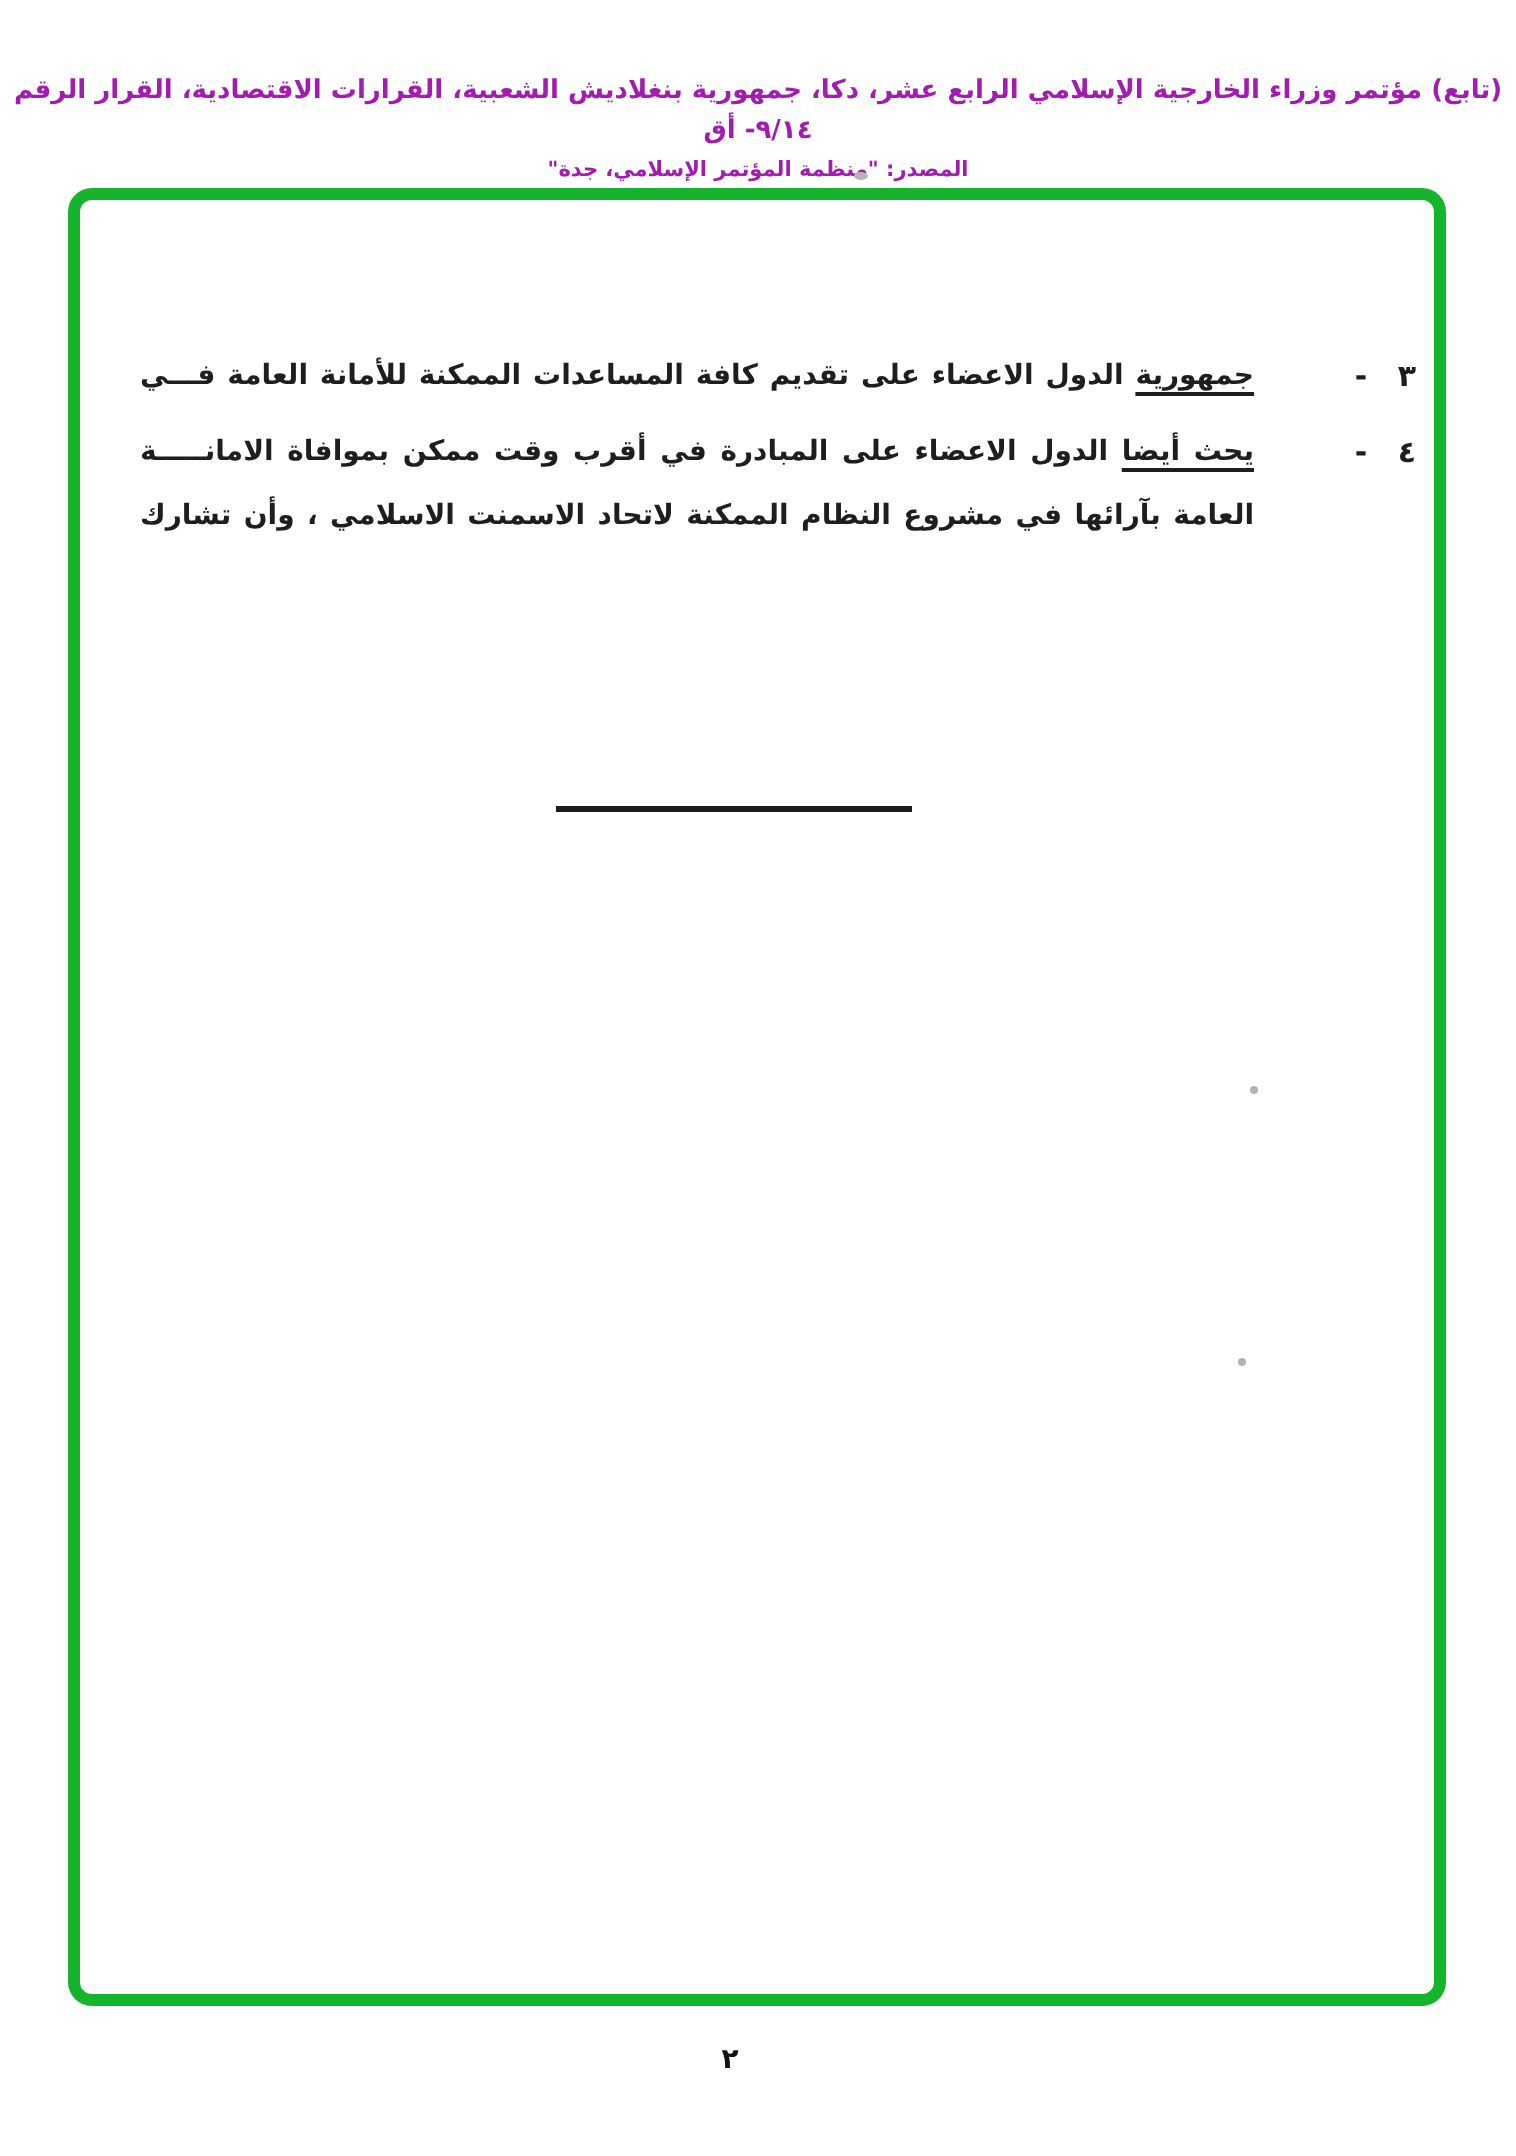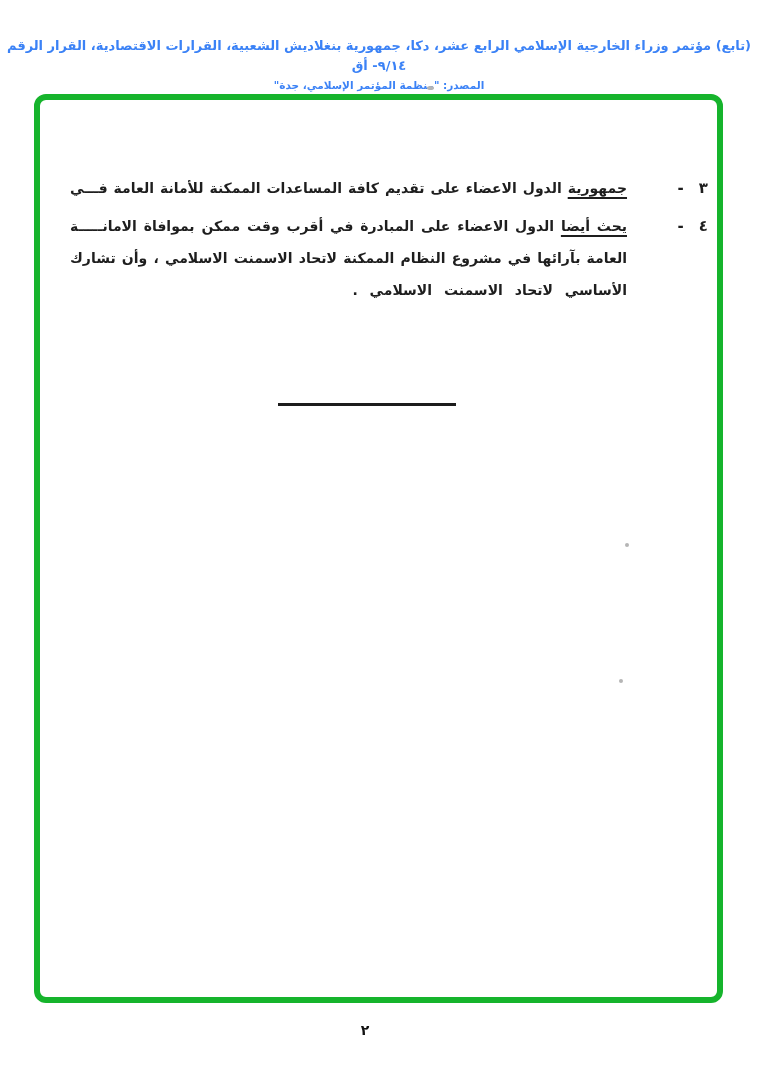--- a/index.html
+++ b/index.html
@@ -2,21 +2,21 @@
 <html lang="ar" style="--frame-green: #16b42c; --text-color: #1e1e1e;"><head>
 <meta charset="utf-8">
 <style>
   html, body { margin:0; padding:0; background:#ffffff; }
   .page {
     position:relative; width:758px; height:1078px; background:#ffffff;
     font-family:"DejaVu Sans", sans-serif; overflow:hidden;
   }
 
   
-  .doc-header { position:absolute; top:36px; left:6px; right:6px; text-align:center; color:#3b82f6; font-weight:bold; direction:rtl; }
+  .doc-header { position:absolute; top:36px; left:6px; right:6px; text-align:center; color:#a21caf; font-weight:bold; direction:rtl; }
   .doc-header-line1 { font-size:13px; line-height:1.5; }
   .doc-header-line2 { font-size:10.5px; margin-top:4px; }
 
   
   .frame {
     position:absolute; left:34px; top:94px; width:689px; height:909px;
     box-sizing:border-box; border:6px solid var(--frame-green, #16b42c);
     border-radius:12px;
   }
 
@@ -64,21 +64,20 @@
       <div class="clause-body">
         <div class="t-line just"><span class="underlined">جمهورية</span> <span>الدول الاعضاء على تقديم كافة المساعدات الممكنة للأمانة العامة فـــي</span></div>
       </div>
     </section>
 
     <section class="clause">
       <div class="clause-number">٤ -</div>
       <div class="clause-body">
         <div class="t-line just"><span class="underlined">يحث أيضا</span> <span>الدول الاعضاء على المبادرة في أقرب وقت ممكن بموافاة الامانـــــة</span></div>
         <div class="t-line just">العامة بآرائها في مشروع النظام الممكنة لاتحاد الاسمنت الاسلامي ، وأن تشارك</div>
-        <div class="t-line loose">الأساسي لاتحاد الاسمنت الاسلامي .</div>
       </div>
     </section>
 
   </div>
 
   <div class="divider"></div>
 
   <div class="speck s1"></div>
   <div class="speck s2"></div>
   <div class="speck s3"></div>

